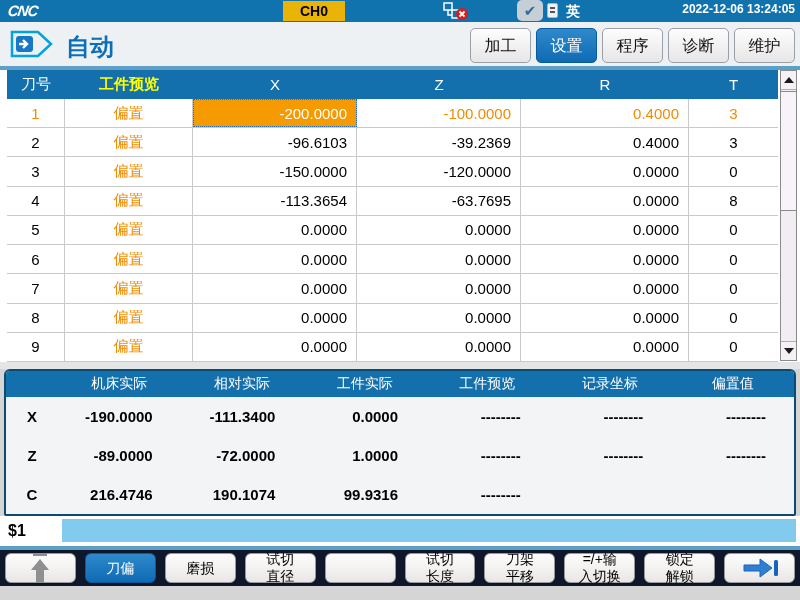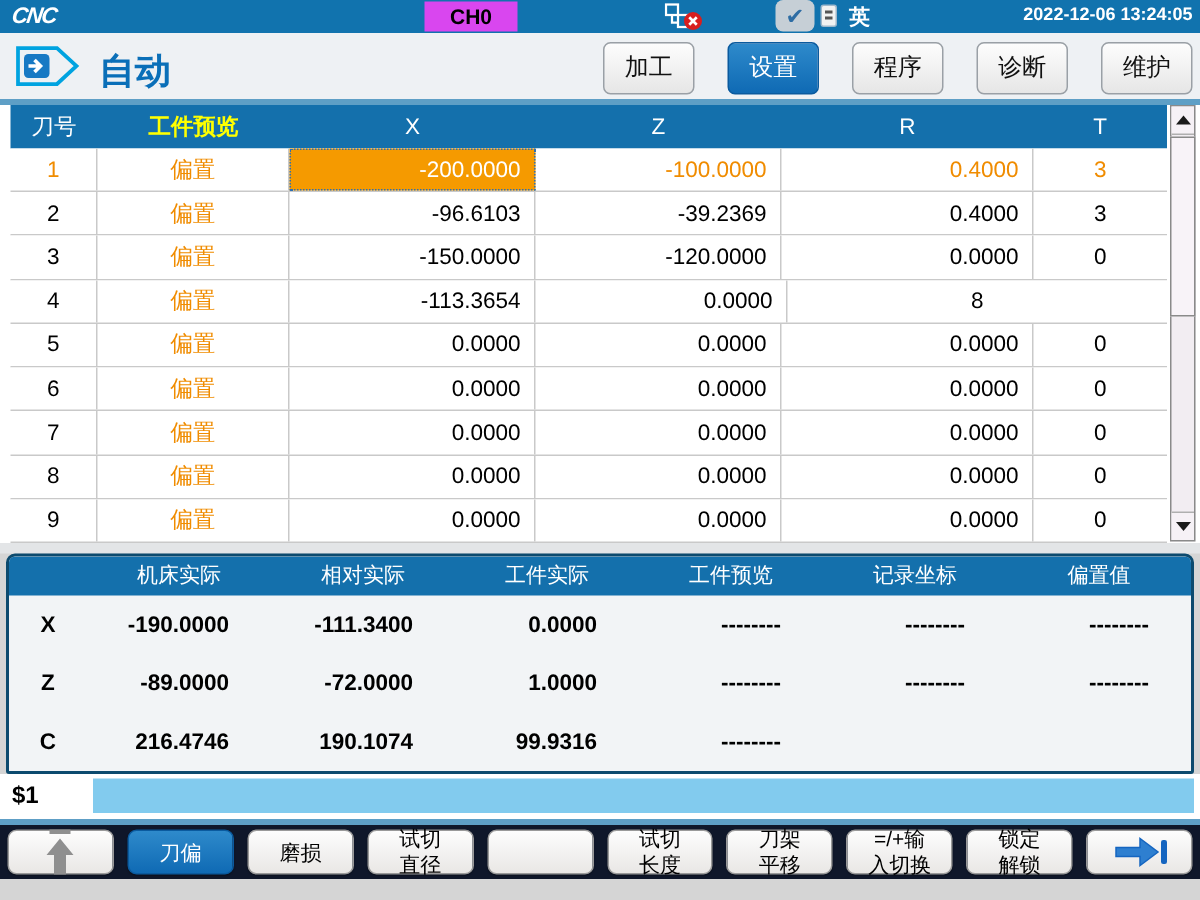--- a/index.html
+++ b/index.html
@@ -2,33 +2,33 @@
 <html><head>
 <meta charset="utf-8">
 <style>
   * { margin:0; padding:0; box-sizing:border-box; }
   html,body { width:800px; height:600px; overflow:hidden; }
   body { font-family:"Liberation Sans","DejaVu Sans",sans-serif; background:#D5D5D5; }
 
   
   .topbar { height:22px; background:#1173AE; position:relative; color:#fff; }
   .logo { position:absolute; left:8px; top:2px; font-size:15px; font-weight:bold; font-style:italic; letter-spacing:-1px; transform:skewX(-8deg); }
-  .channel { position:absolute; left:283px; top:1px; width:62px; height:20px; background:#d946ef; color:#000; font-weight:bold; font-size:14px; text-align:center; line-height:20px; }
+  .channel { position:absolute; left:283px; top:1px; width:62px; height:20px; background:#eab308; color:#000; font-weight:bold; font-size:14px; text-align:center; line-height:20px; }
   .net-icon { position:absolute; left:443px; top:2px; width:26px; height:18px; }
   .check-icon { position:absolute; left:517px; top:0px; width:26px; height:21px; background:#C6CFD6; border-radius:5px; display:flex; align-items:center; justify-content:center; color:#2E6DA4; font-size:15px; font-weight:bold; }
   .storage-icon { position:absolute; left:547px; top:3px; width:11px; height:15px; background:#F2F2F2; border:1px solid #9FB8CC; border-radius:2px; }
   .storage-icon::before { content:""; position:absolute; left:2px; top:3px; width:5px; height:2px; background:#555; box-shadow:0 4px 0 #555; }
   .lang { position:absolute; left:566px; top:3px; font-size:14px; font-weight:bold; }
   .datetime { position:absolute; right:5px; top:2px; font-size:12px; font-weight:bold; }
 
   
   .navbar { height:44px; background:#EEF1F4; position:relative; }
   .mode-icon { position:absolute; left:10px; top:8px; }
   .mode-title { position:absolute; left:66px; top:9px; font-size:24px; font-weight:bold; color:#0A6FB8; }
-  .tabs { position:absolute; right:5px; top:6px; display:flex; gap:22px; }
+  .tabs { position:absolute; right:5px; top:6px; display:flex; gap:5px; }
   .tab { width:61px; height:35px; line-height:33px; text-align:center; font-size:16px; color:#111;
          border:1px solid #9AA0A6; border-radius:5px; background:linear-gradient(#FDFDFD,#E6E6E6); cursor:pointer; }
   .tab.active { background:linear-gradient(#2E8ACB,#0F6AB4); color:#fff; border-color:#0A5A9E; }
 
   .sep { height:4px; background:#5E9FC6; }
 
   
   .table-area { height:292px; background:#fff; display:flex; padding-left:7px; }
   .offset-table { flex:1; display:flex; flex-direction:column; }
   .trow { display:flex; flex:1; border-bottom:1px solid #C9C9C9; background:#fff; align-items:stretch; font-size:15px; color:#000; }
@@ -152,20 +152,21 @@
       <div class="cell c-type type-txt">偏置</div>
       <div class="cell c-x">-150.0000</div>
       <div class="cell c-z">-120.0000</div>
       <div class="cell c-r">0.0000</div>
       <div class="cell c-t">0</div>
     </div>
     <div class="trow">
       <div class="cell c-tool">4</div>
       <div class="cell c-type type-txt">偏置</div>
       <div class="cell c-x">-113.3654</div>
+      <div class="cell c-z">-63.7695</div>
       <div class="cell c-r">0.0000</div>
       <div class="cell c-t">8</div>
     </div>
     <div class="trow">
       <div class="cell c-tool">5</div>
       <div class="cell c-type type-txt">偏置</div>
       <div class="cell c-x">0.0000</div>
       <div class="cell c-z">0.0000</div>
       <div class="cell c-r">0.0000</div>
       <div class="cell c-t">0</div>

